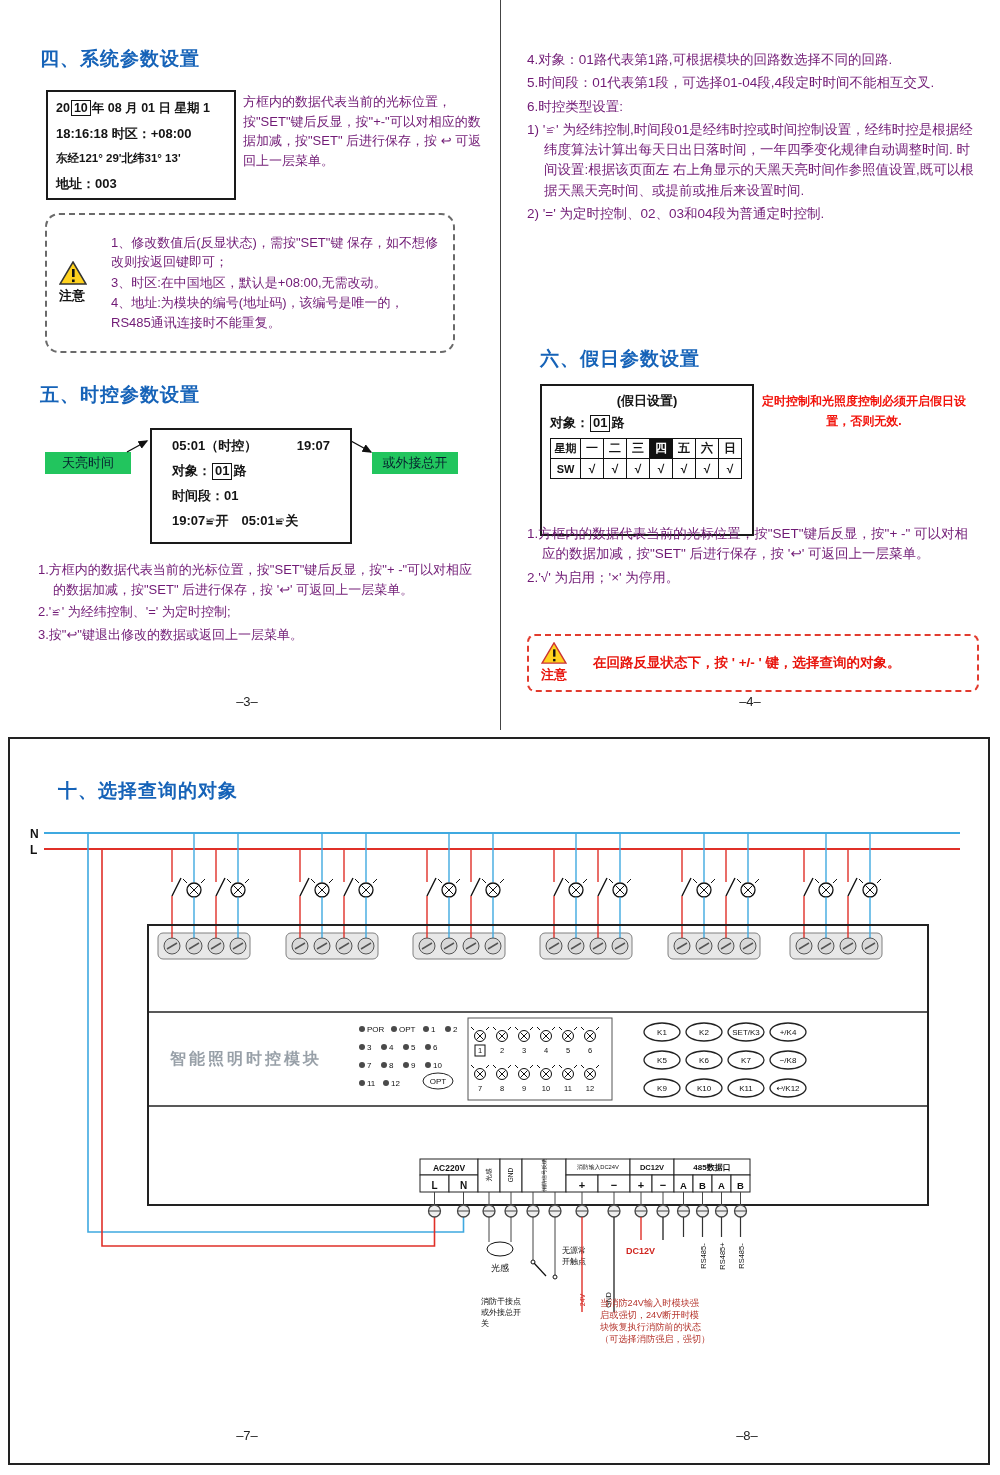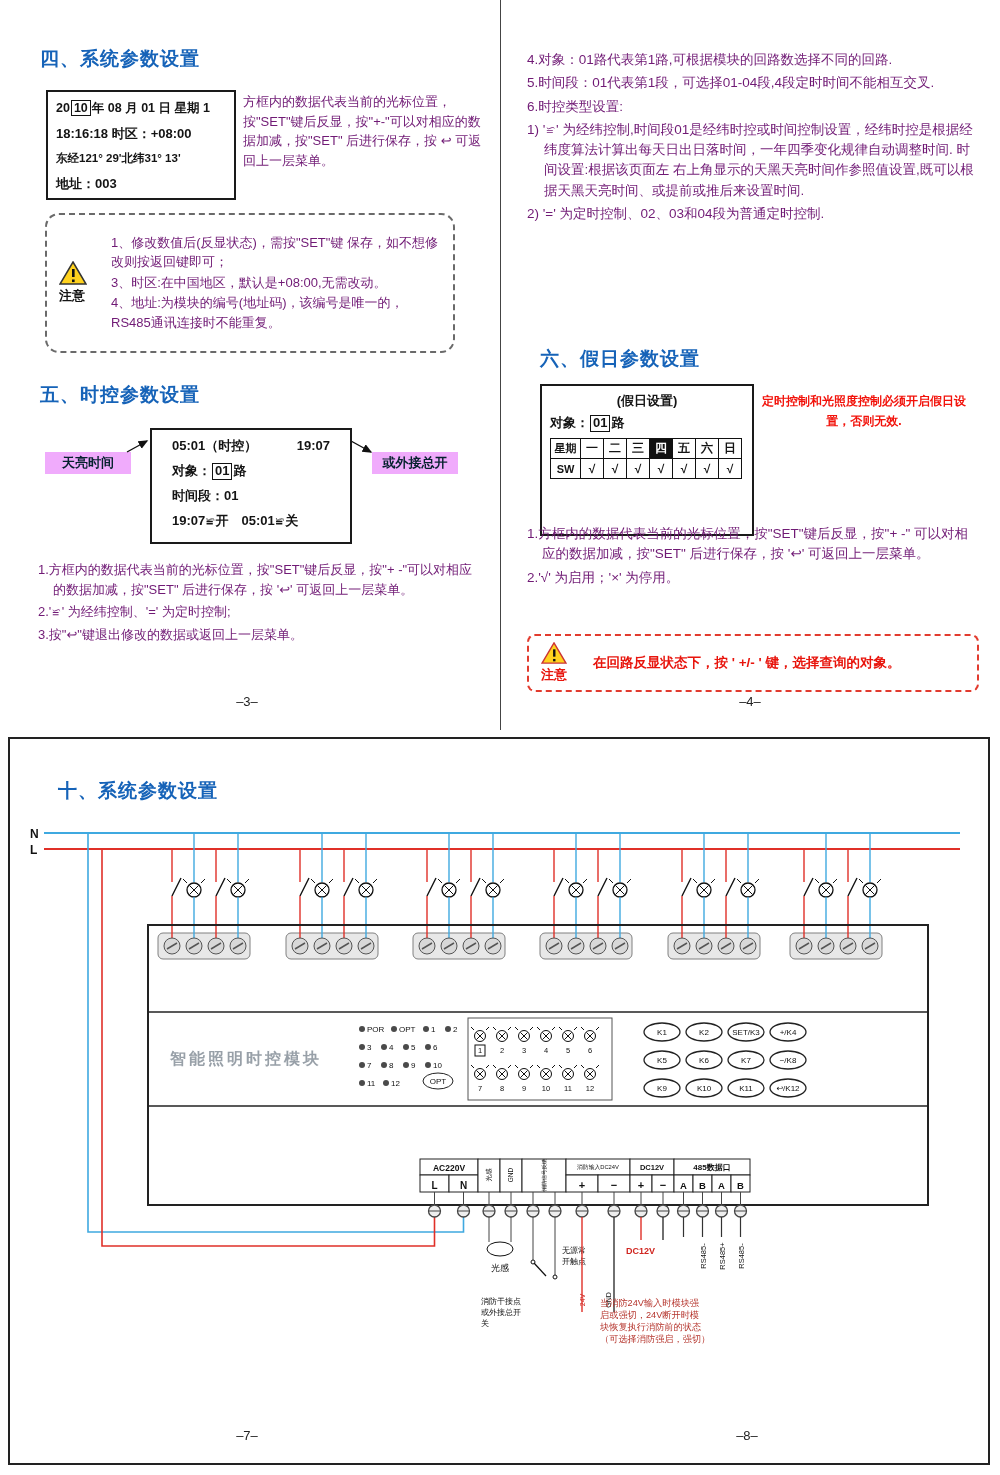--- a/index.html
+++ b/index.html
@@ -19,21 +19,21 @@
   .lcd-row1{display:flex;justify-content:space-between;font-size:13px;line-height:25px;font-weight:bold}
   .cursor-box{display:inline-block;border:1px solid #111;padding:0 2px;line-height:1.15;margin:0 1px}
   .dashed-box{border:2px dashed #6a6a6a;border-radius:14px;display:flex;align-items:center;gap:12px;padding:8px 12px}
   .dashed-box.red{border-color:#e23b2e;border-radius:8px}
   .warn-wrap{display:flex;flex-direction:column;align-items:flex-start;flex:0 0 40px}
   .warn-label{font-size:13px;margin-top:2px;font-weight:bold}
   .red-text{color:#e8150d}
   .notice-items .para{margin-bottom:1px}
   .notice2-text{font-size:13.5px;color:#e8150d;font-weight:bold;line-height:1.4}
   .rednote{color:#f2120a;font-size:12px;font-weight:bold;text-align:center;line-height:1.65}
-  .cyan-label{width:86px;height:22px;background:#f0abfc;color:#06212e;text-align:center;line-height:22px;font-size:13px;font-weight:bold}
+  .cyan-label{width:86px;height:22px;background:#22c55e;color:#06212e;text-align:center;line-height:22px;font-size:13px;font-weight:normal}
   .pagenum{font-size:13px;text-align:center;color:#222;width:100px}
   .border-box{border:2px solid #222;background:#fff}
   table.wk{border-collapse:collapse;margin-top:4px}
   table.wk td{border:1px solid #111;width:23px;height:20px;text-align:center;font-size:12px;font-weight:bold;padding:0}
   table.wk td.wl{width:30px;font-size:11px}
   table.wk td.cur{background:#111;color:#fff}
 </style>
 </head>
 <body>
 
@@ -161,21 +161,21 @@
       </svg>
     <div class="warn-label red-text">注意</div>
   </div>
   <div class="notice2-text">在回路反显状态下，按 ' +/- ' 键，选择查询的对象。</div>
 </div>
 
 <div class="abs pagenum" style="left:700px;top:694px">–4–</div>
 
 <div class="abs border-box" style="left:8px;top:737px;width:982px;height:728px"></div>
 
-<div class="abs sec-title" style="left:58px;top:778px">十、系统参数设置</div>
+<div class="abs sec-title" style="left:58px;top:778px">十、选择查询的对象</div>
 
 <svg id="wiring-svg" class="abs" style="left:10px;top:812px" width="978" height="545" viewBox="0 0 978 545">
     <text x="20" y="26" font-size="12" fill="#111" font-weight="bold">N</text>
     <text x="20" y="42" font-size="12" fill="#111" font-weight="bold">L</text>
     <line x1="34" y1="21" x2="950" y2="21" stroke="#3fa9e0" stroke-width="2"></line>
     <line x1="34" y1="37" x2="950" y2="37" stroke="#e03028" stroke-width="2"></line>
     <polyline points="78,21 78,420 453.5,420 453.5,405" fill="none" stroke="#3fa9e0" stroke-width="1.6"></polyline>
     <polyline points="92,37 92,434 424.5,434 424.5,405" fill="none" stroke="#e03028" stroke-width="1.6"></polyline>
     <rect x="148" y="121" width="92" height="26" rx="5" fill="#e8e8e8" stroke="#808080"></rect>
     <line x1="162" y1="37" x2="162" y2="70" stroke="#e03028" stroke-width="1.4"></line>

